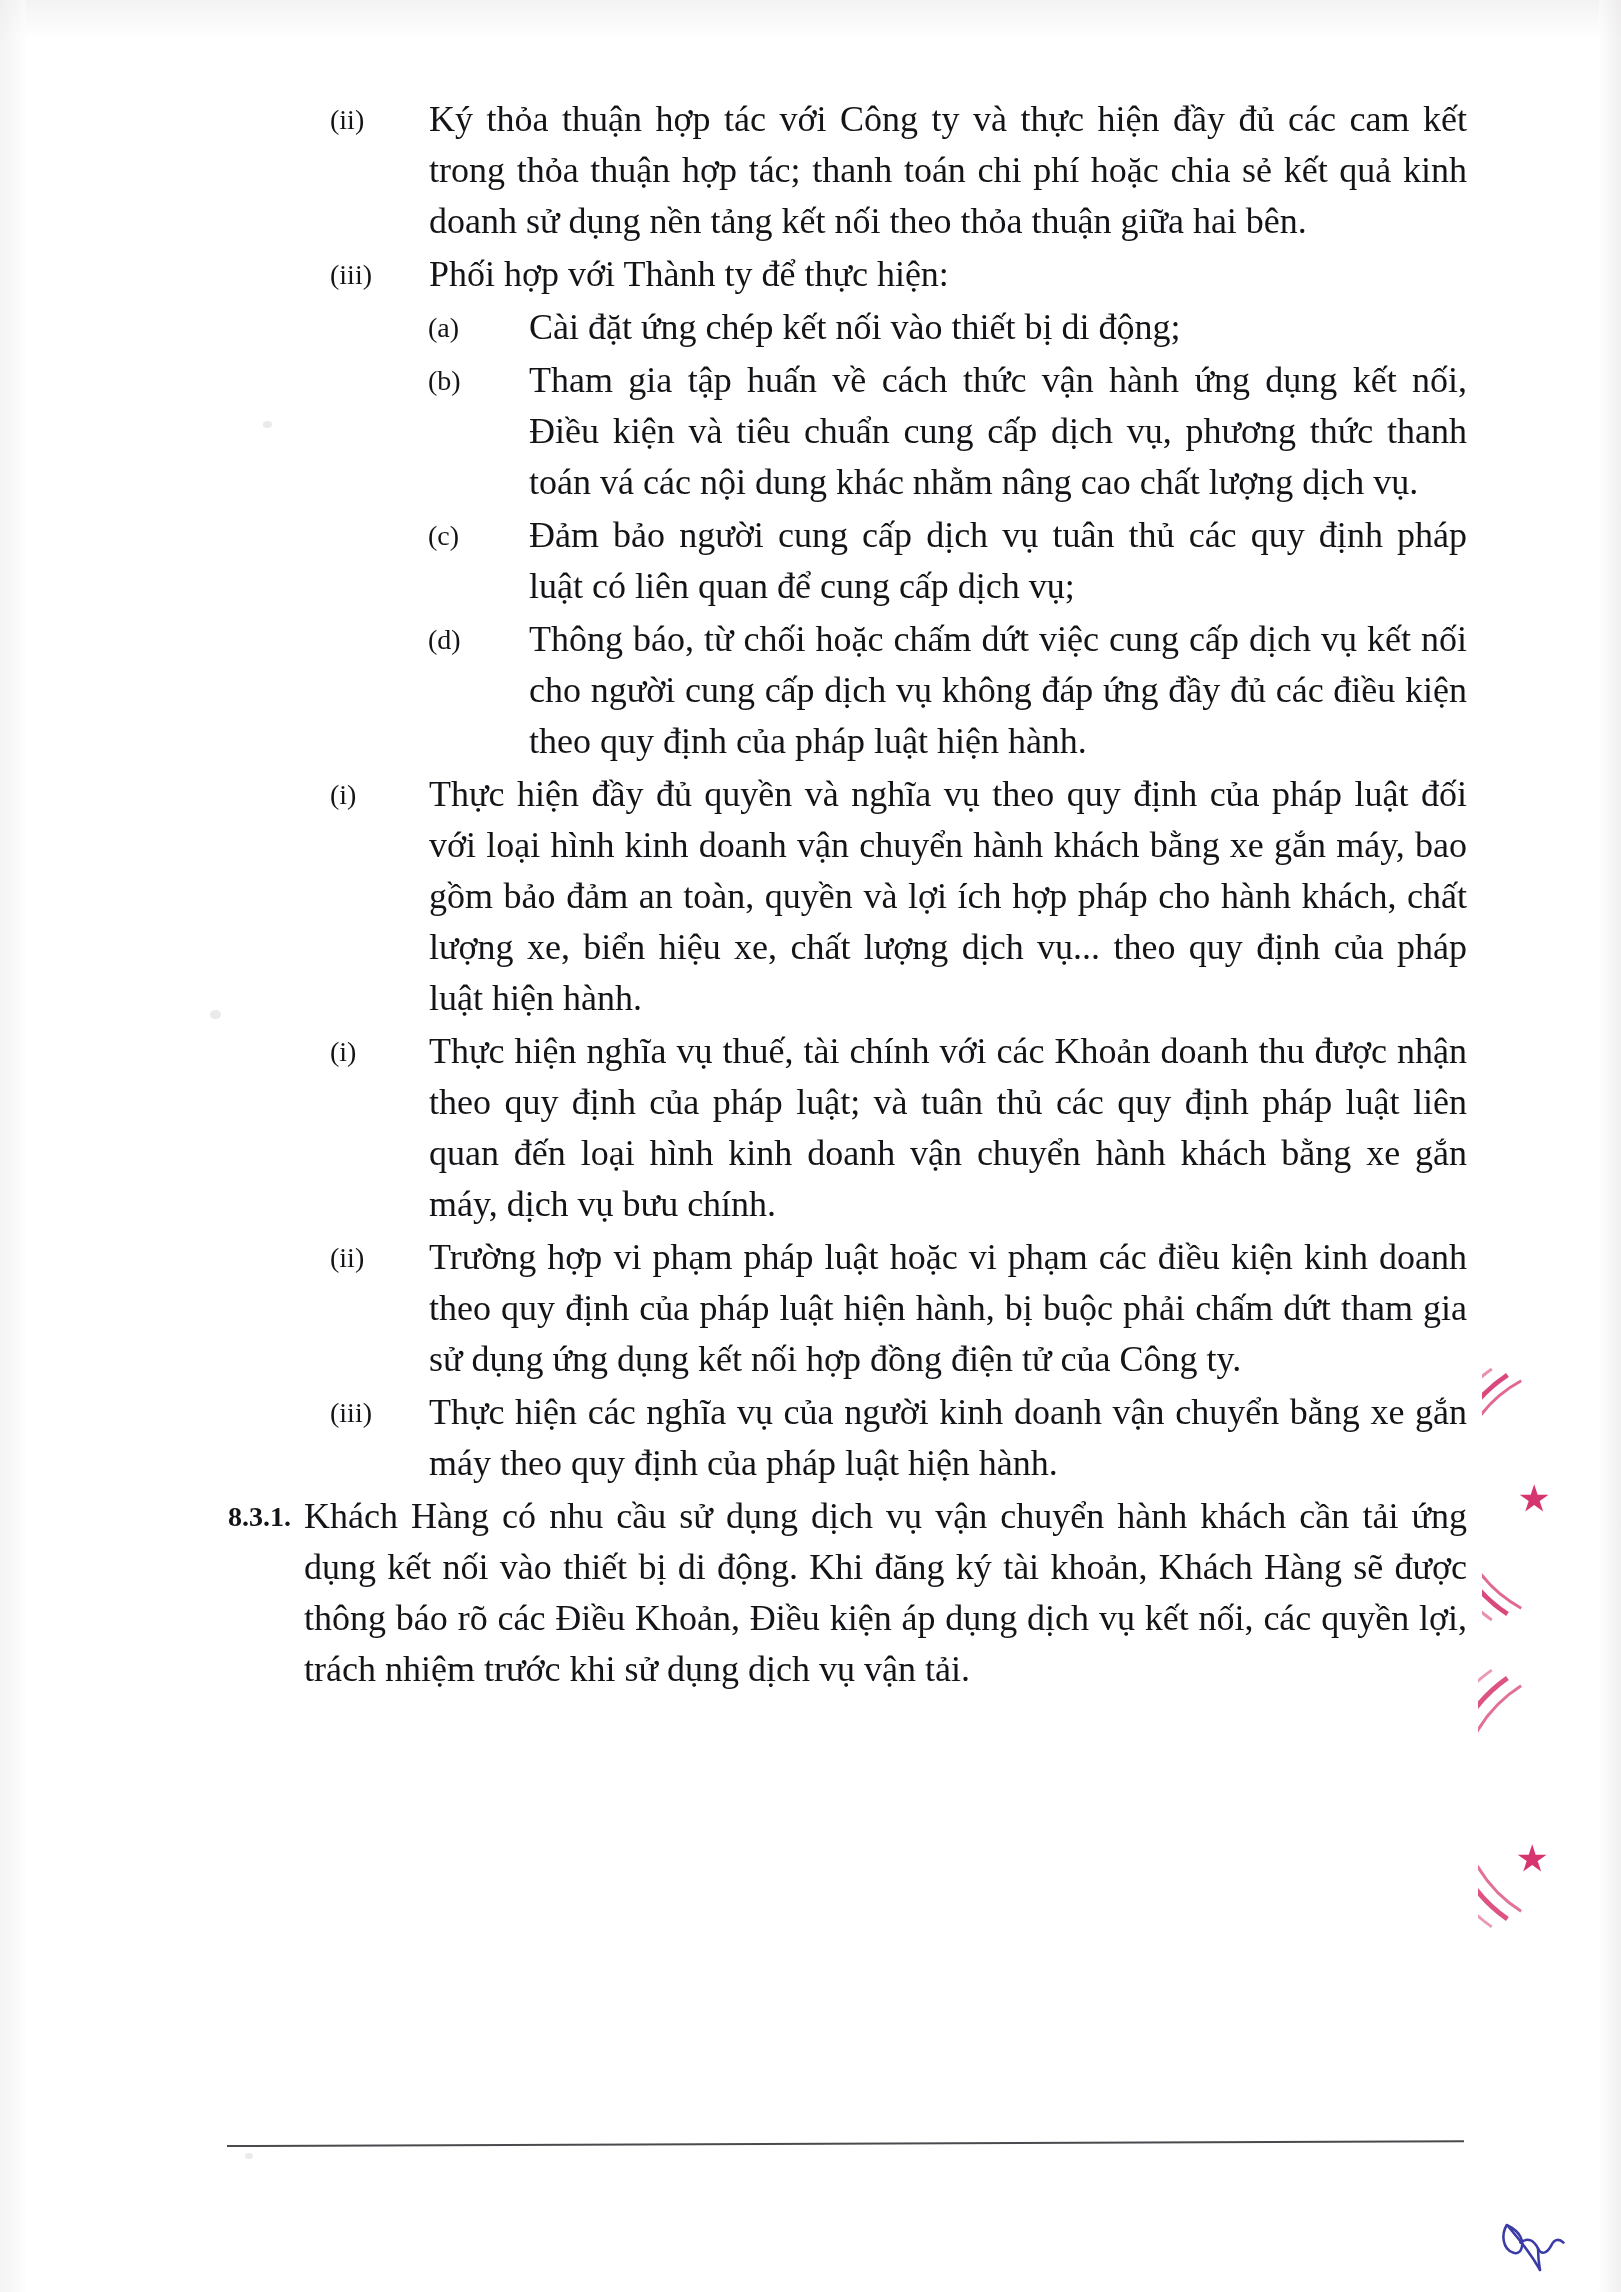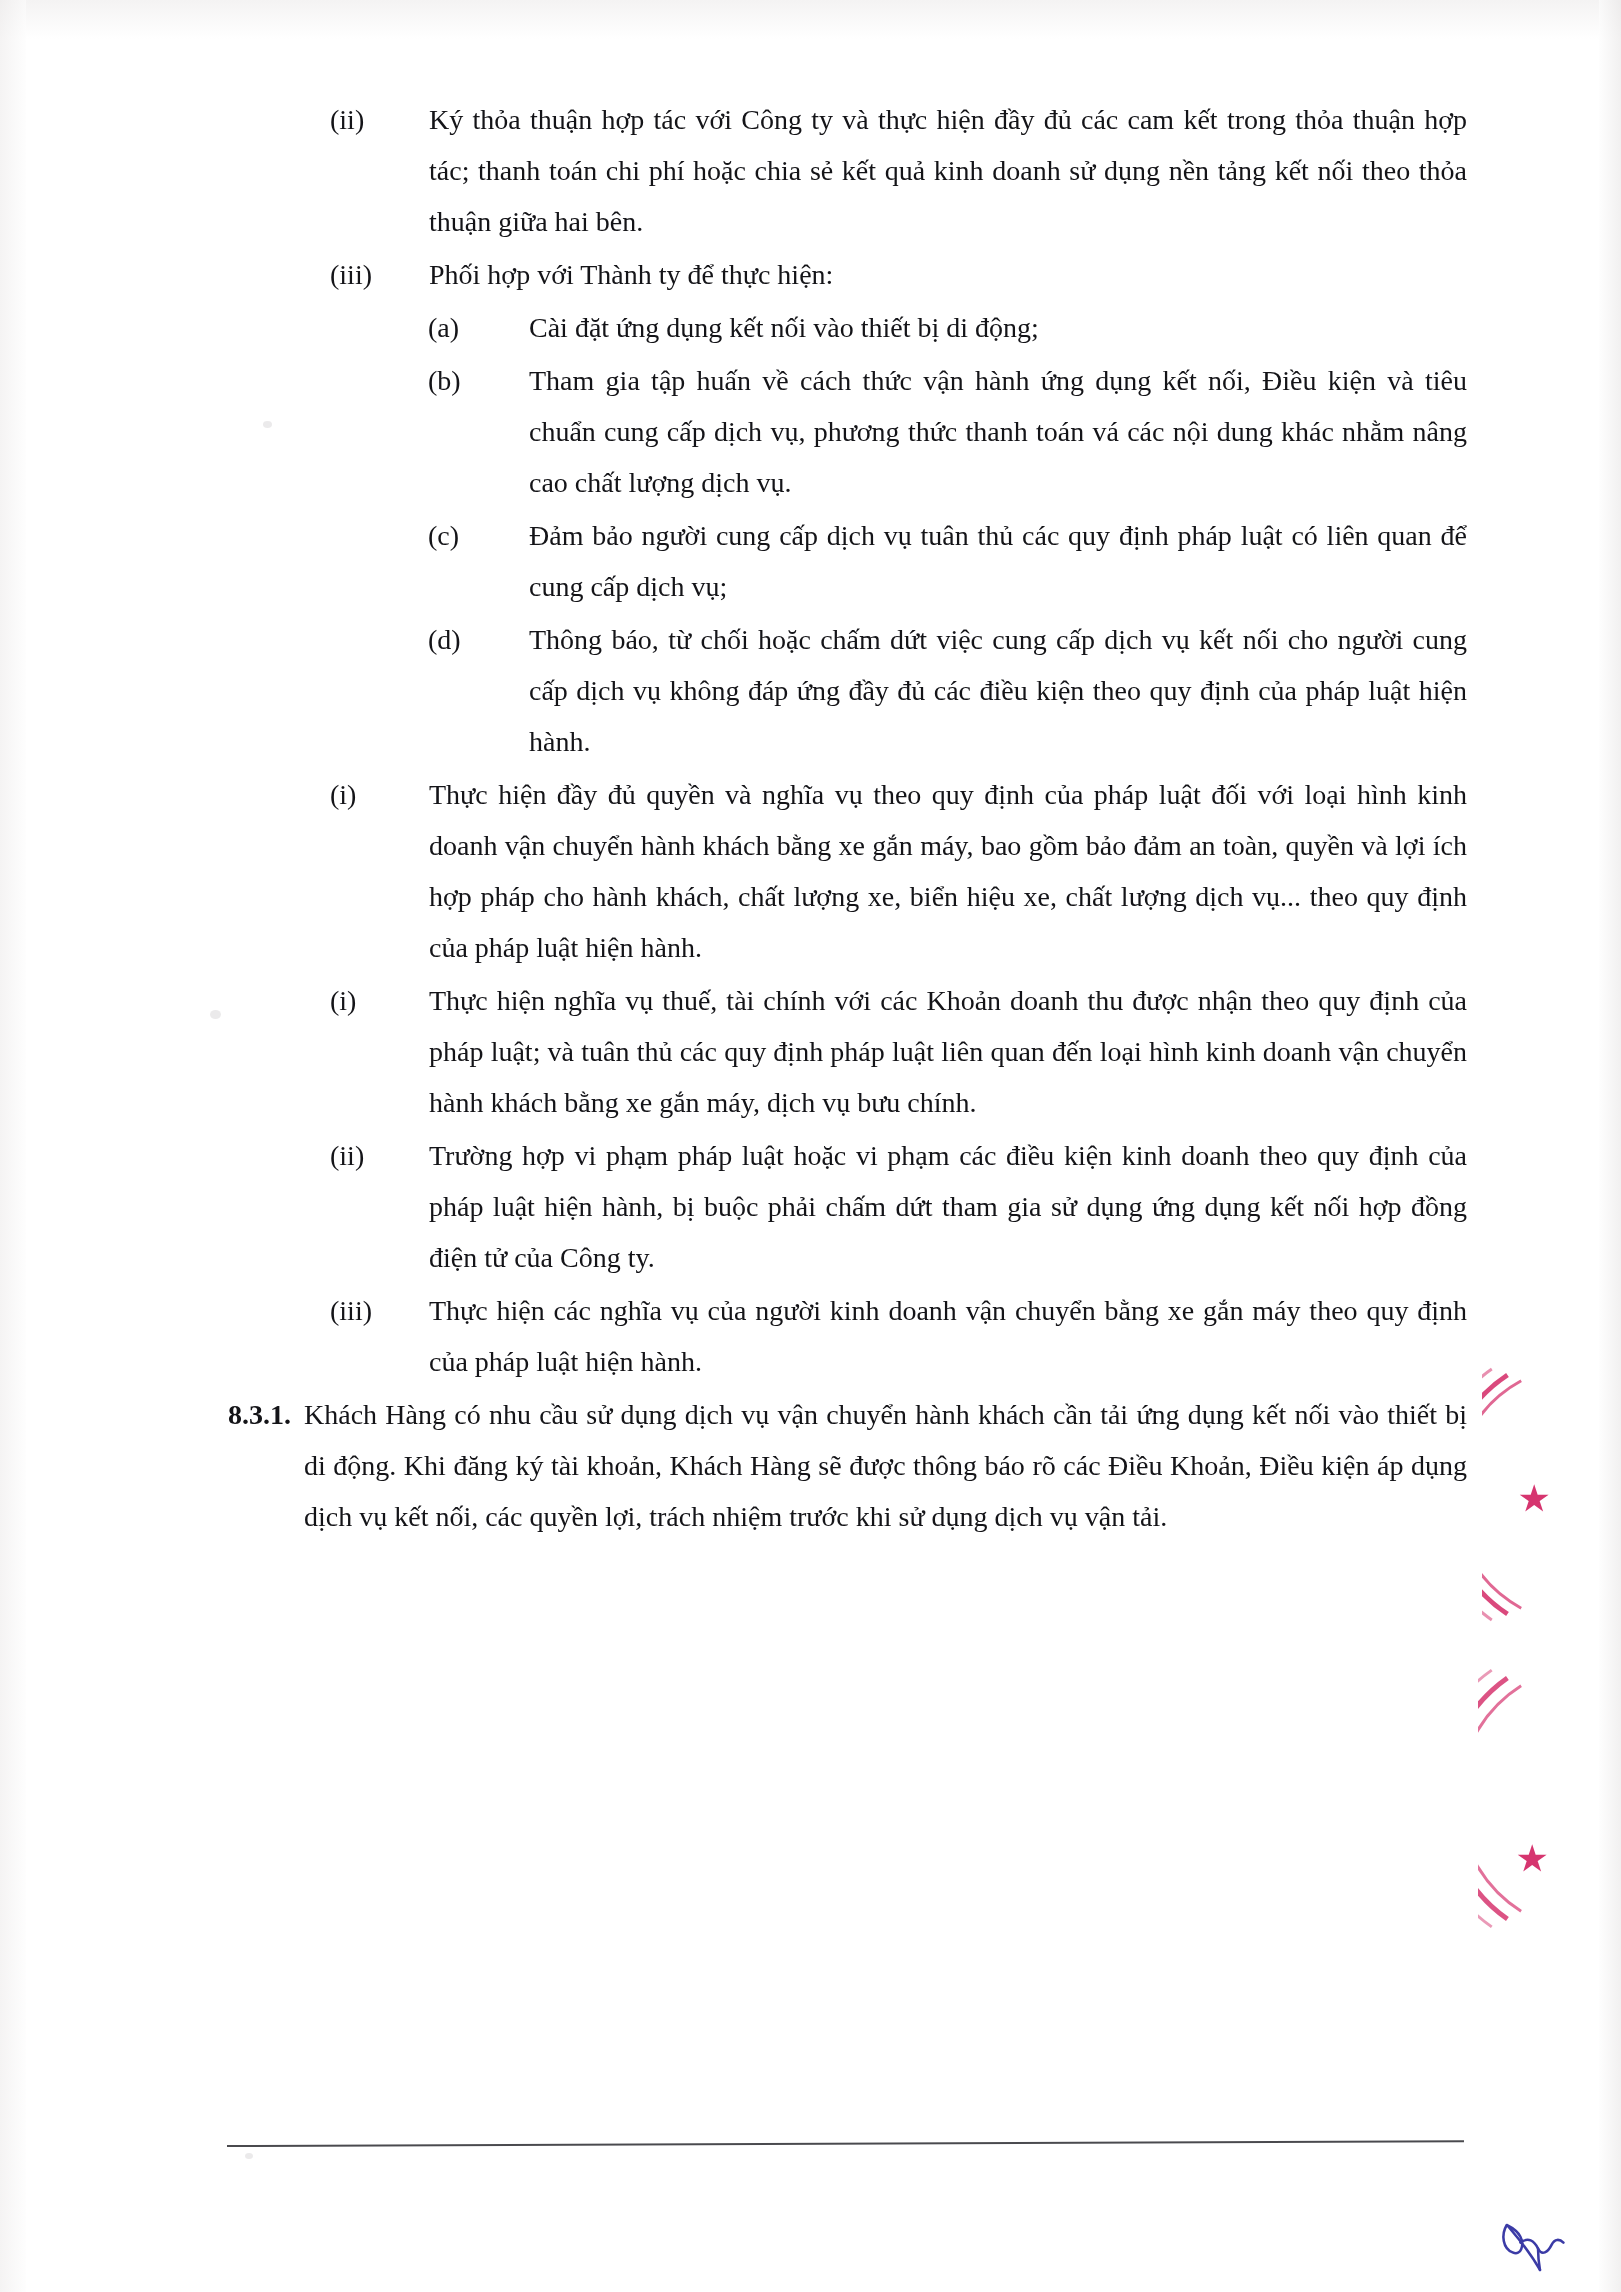--- a/index.html
+++ b/index.html
@@ -57,21 +57,21 @@
     flex: 0 0 auto;
     white-space: nowrap;
     line-height: 51px;
     font-size: 28px;
   }
   .row .text {
     flex: 1 1 auto;
     text-align: justify;
     text-justify: inter-word;
     line-height: 51px;
-    font-size: 28px;
+    font-size: 36px;
     hyphens: none;
   }
 
   
   .lvl-sec { margin-left: 0px; }
   .lvl-sec .label { width: 76px; font-weight: bold; }
   .lvl-sec .text  { }
 
   
   .lvl-roman { margin-left: 102px; }
@@ -142,21 +142,21 @@
       <div class="text">Ký thỏa thuận hợp tác với Công ty và thực hiện đầy đủ các cam kết trong thỏa thuận hợp tác; thanh toán chi phí hoặc chia sẻ kết quả kinh doanh sử dụng nền tảng kết nối theo thỏa thuận giữa hai bên.</div>
     </div>
 
     <div class="row lvl-roman">
       <div class="label">(iii)</div>
       <div class="text">Phối hợp với Thành ty để thực hiện:</div>
     </div>
 
     <div class="row lvl-alpha">
       <div class="label">(a)</div>
-      <div class="text">Cài đặt ứng dụng kết nối vào thiết bị di động;</div>
+      <div class="text">Cài đặt ứng chép kết nối vào thiết bị di động;</div>
     </div>
 
     <div class="row lvl-alpha">
       <div class="label">(b)</div>
       <div class="text">Tham gia tập huấn về cách thức vận hành ứng dụng kết nối, Điều kiện và tiêu chuẩn cung cấp dịch vụ, phương thức thanh toán vá các nội dung khác nhằm nâng cao chất lượng dịch vụ.</div>
     </div>
 
     <div class="row lvl-alpha">
       <div class="label">(c)</div>
       <div class="text">Đảm bảo người cung cấp dịch vụ tuân thủ các quy định pháp luật có liên quan để cung cấp dịch vụ;</div>

